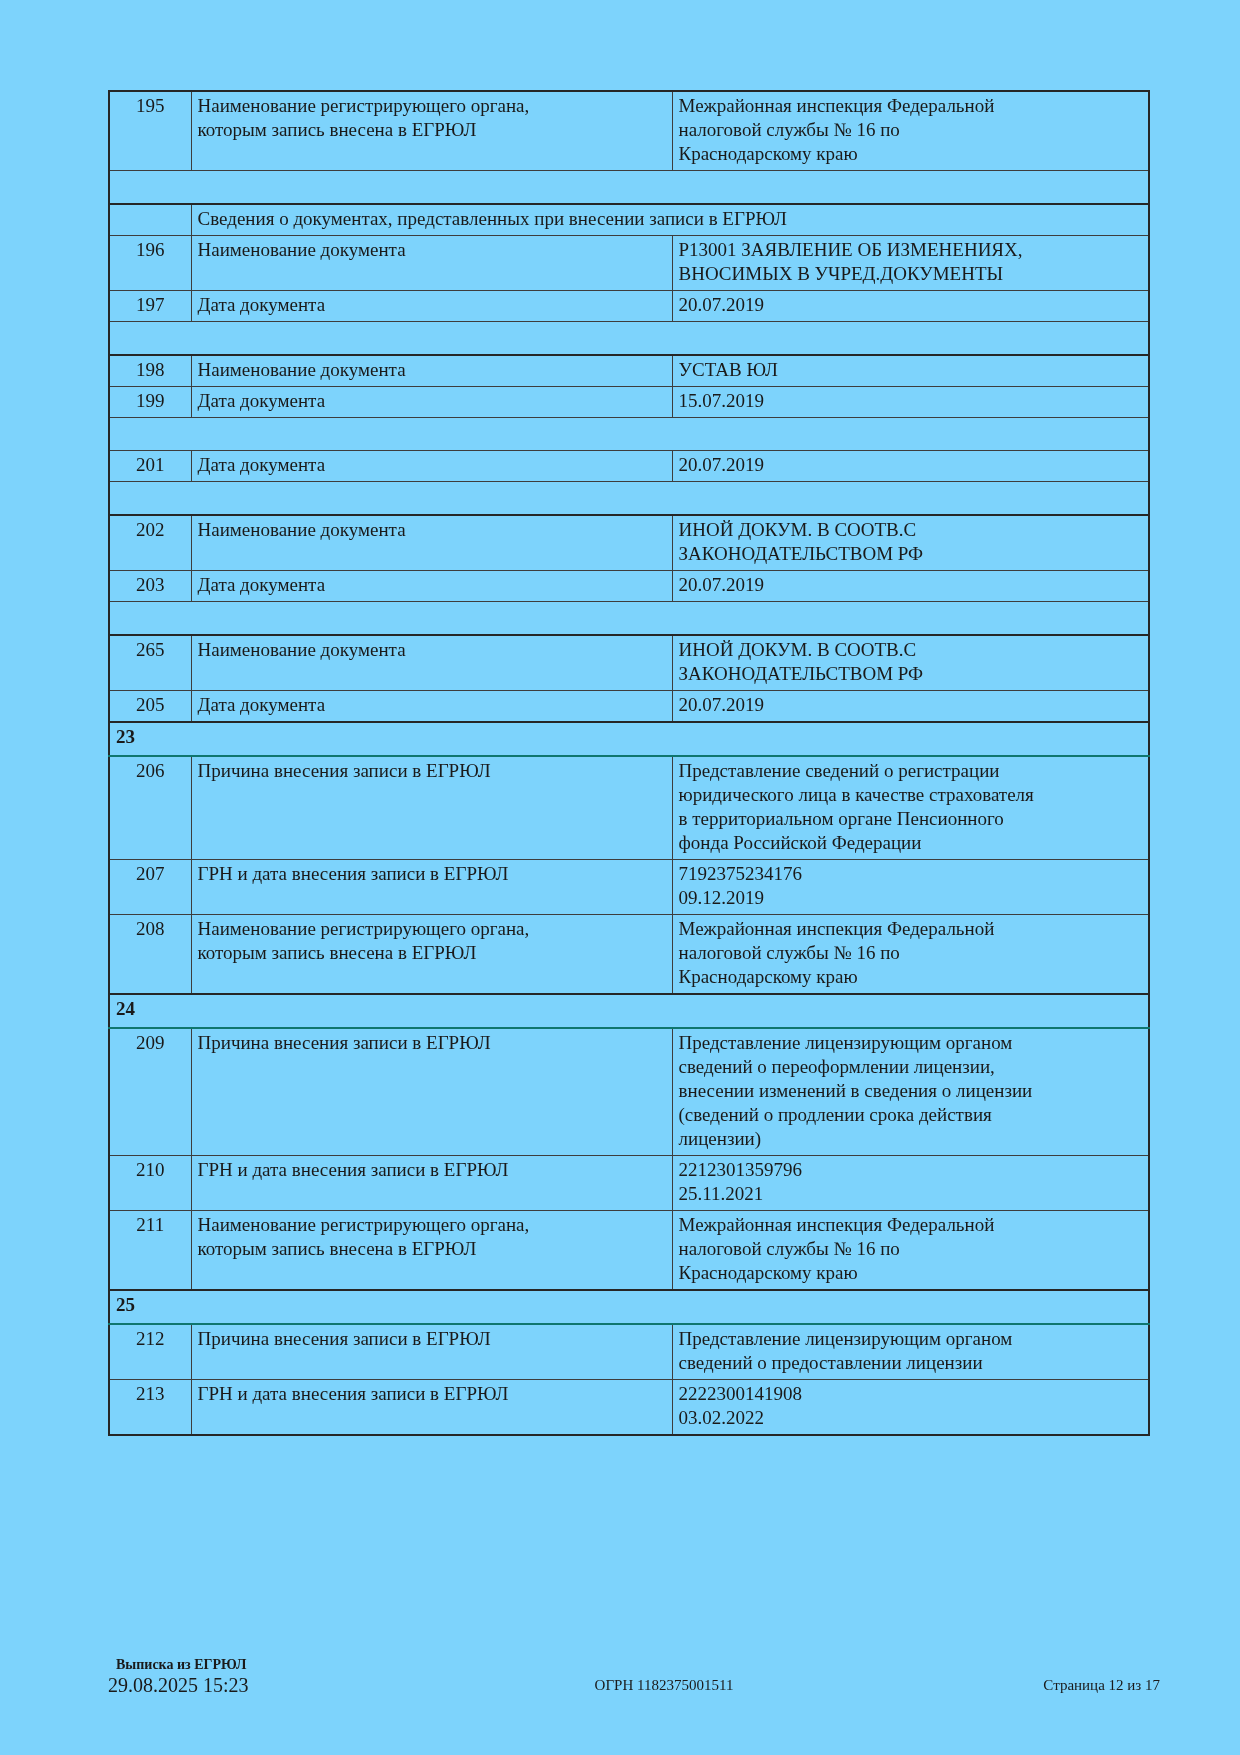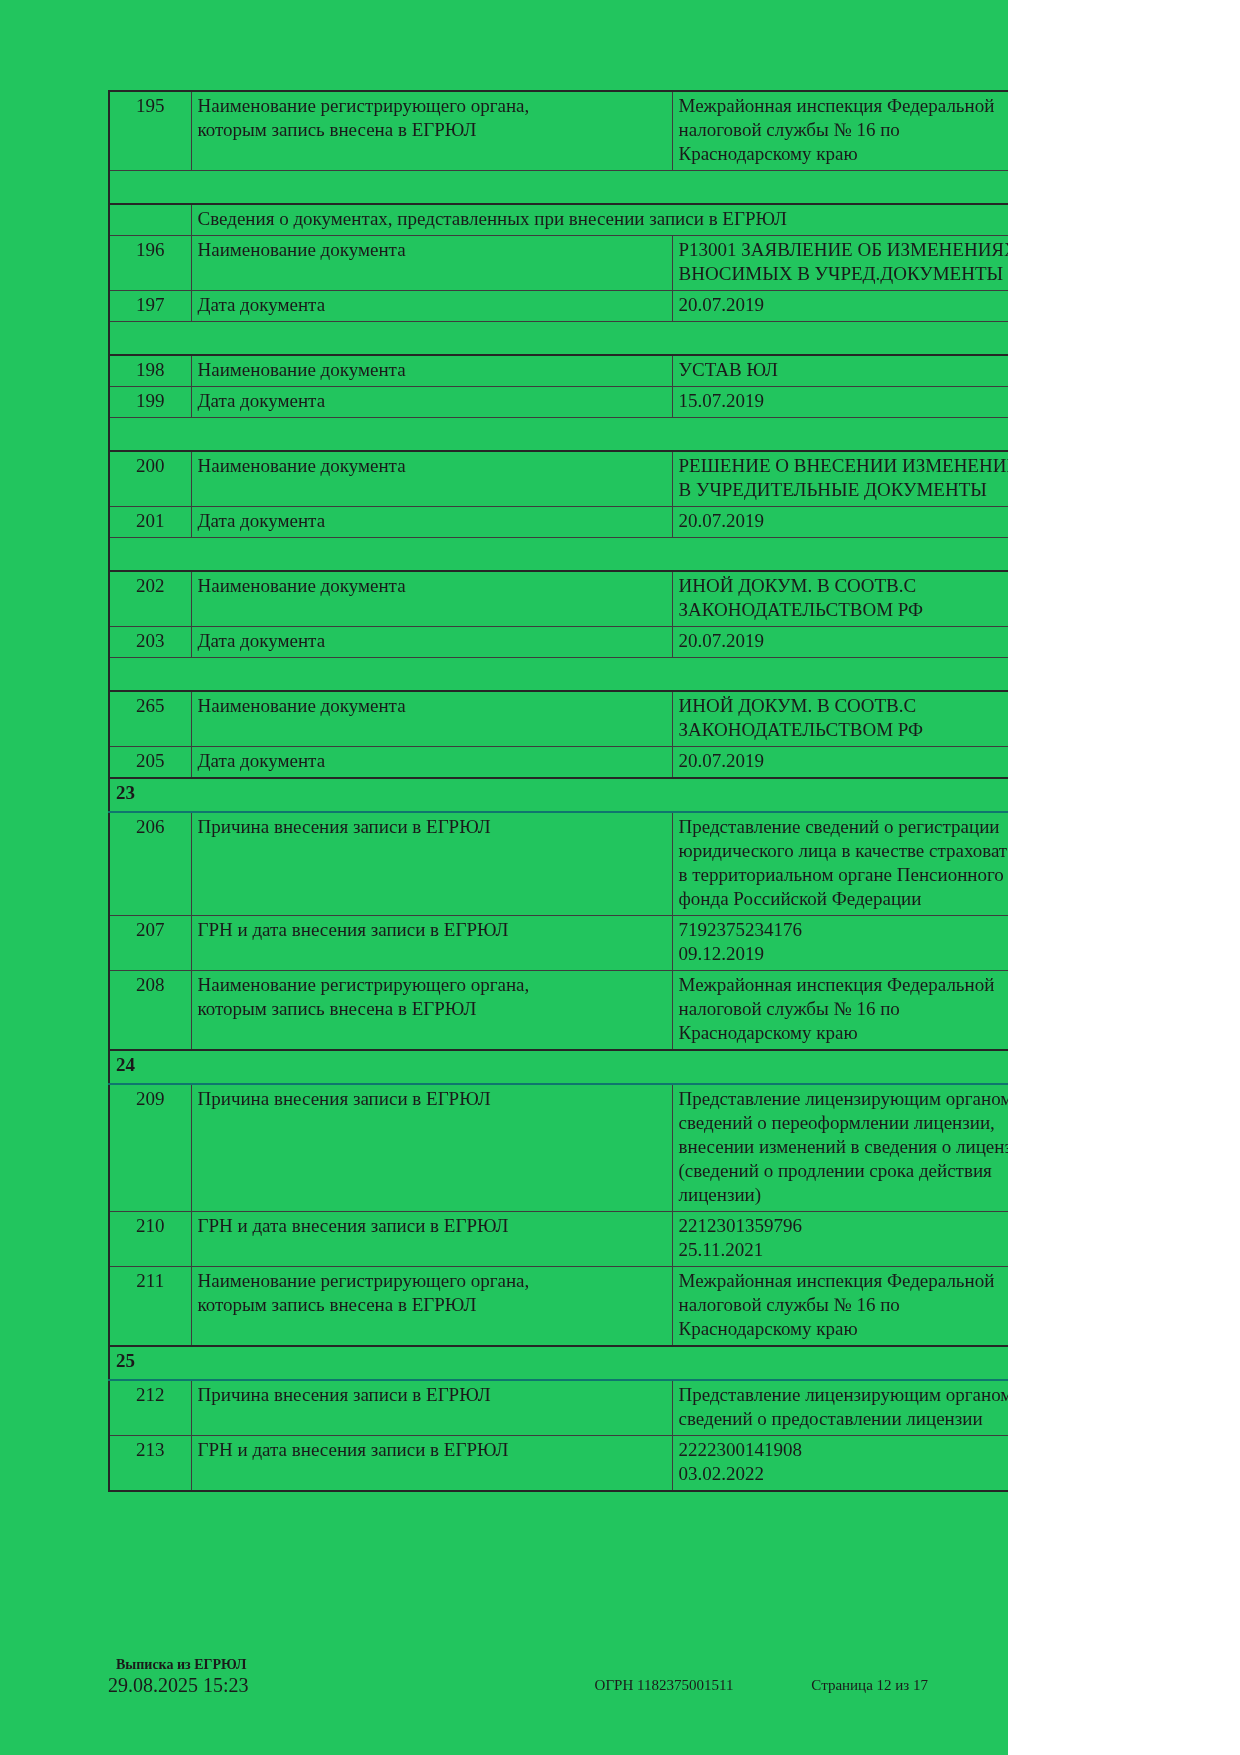--- a/index.html
+++ b/index.html
@@ -2,23 +2,23 @@
 <html><head>
 <meta charset="utf-8">
 <style>
   html, body {
     margin: 0;
     padding: 0;
     background: #ffffff;
   }
   .page {
     position: relative;
-    width: 1008px;
+    width: 1240px;
     height: 1755px;
-    background: #22c55e;
+    background: #7dd3fc;
     font-family: "Liberation Serif", "DejaVu Serif", serif;
     color: #1a1a1a;
     overflow: hidden;
   }
   table.egrul {
     position: absolute;
     left: 108px;
     top: 90px;
     width: 1040px;
     border-collapse: collapse;
@@ -133,26 +133,20 @@
         <td>УСТАВ ЮЛ</td>
       </tr>
       <tr>
         <td class="cell-num">199</td>
         <td>Дата документа</td>
         <td>15.07.2019</td>
       </tr>
       <tr class="spacer-row">
         <td colspan="3"></td>
       </tr>
-      <tr class="group-start">
-        <td class="cell-num">200</td>
-        <td>Наименование документа</td>
-        <td>РЕШЕНИЕ О ВНЕСЕНИИ ИЗМЕНЕНИЙ
-В УЧРЕДИТЕЛЬНЫЕ ДОКУМЕНТЫ</td>
-      </tr>
       <tr>
         <td class="cell-num">201</td>
         <td>Дата документа</td>
         <td>20.07.2019</td>
       </tr>
       <tr class="spacer-row">
         <td colspan="3"></td>
       </tr>
       <tr class="group-start">
         <td class="cell-num">202</td>

